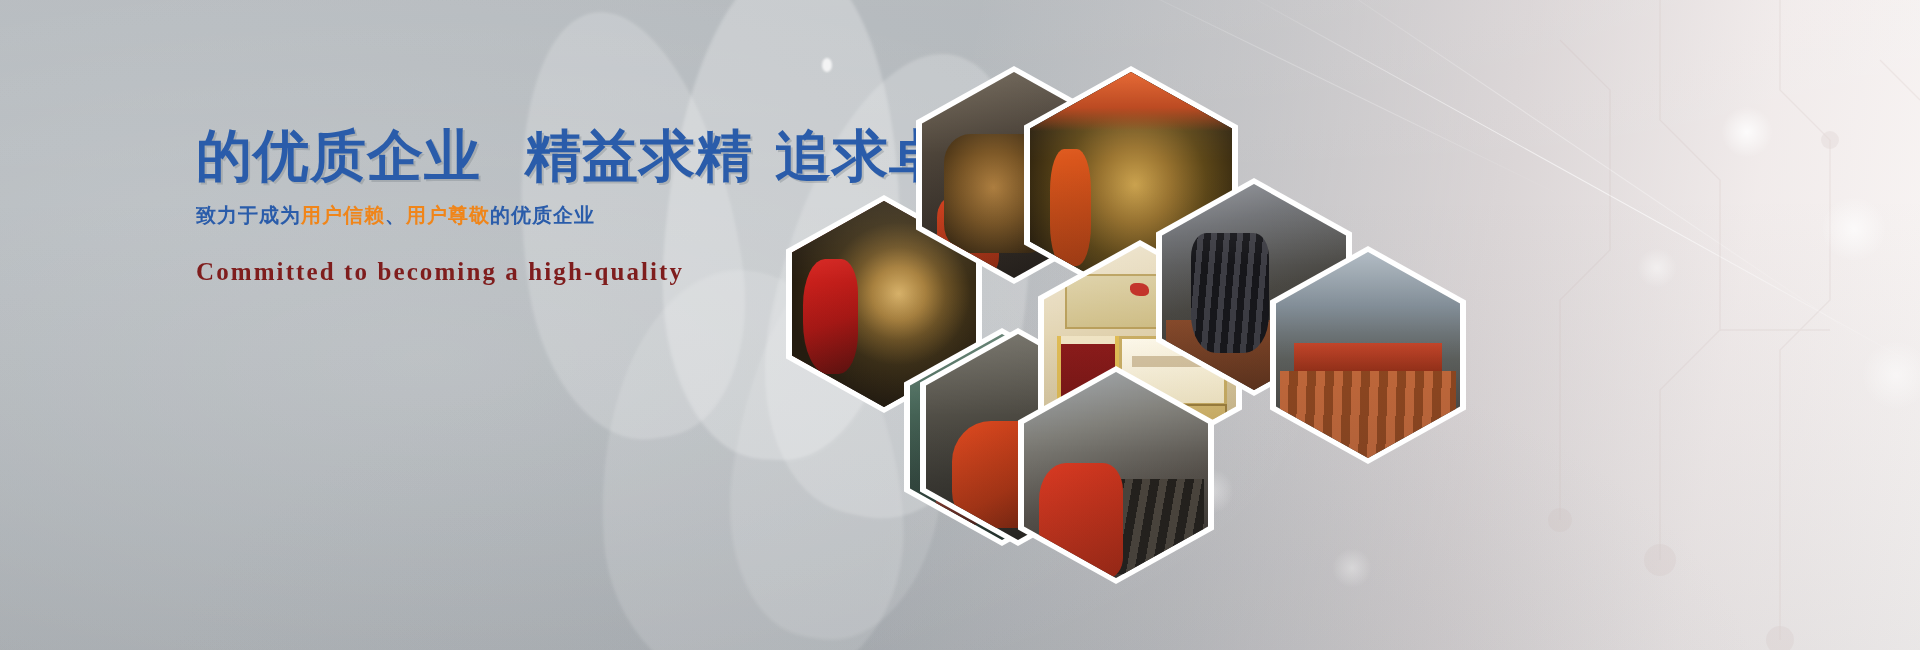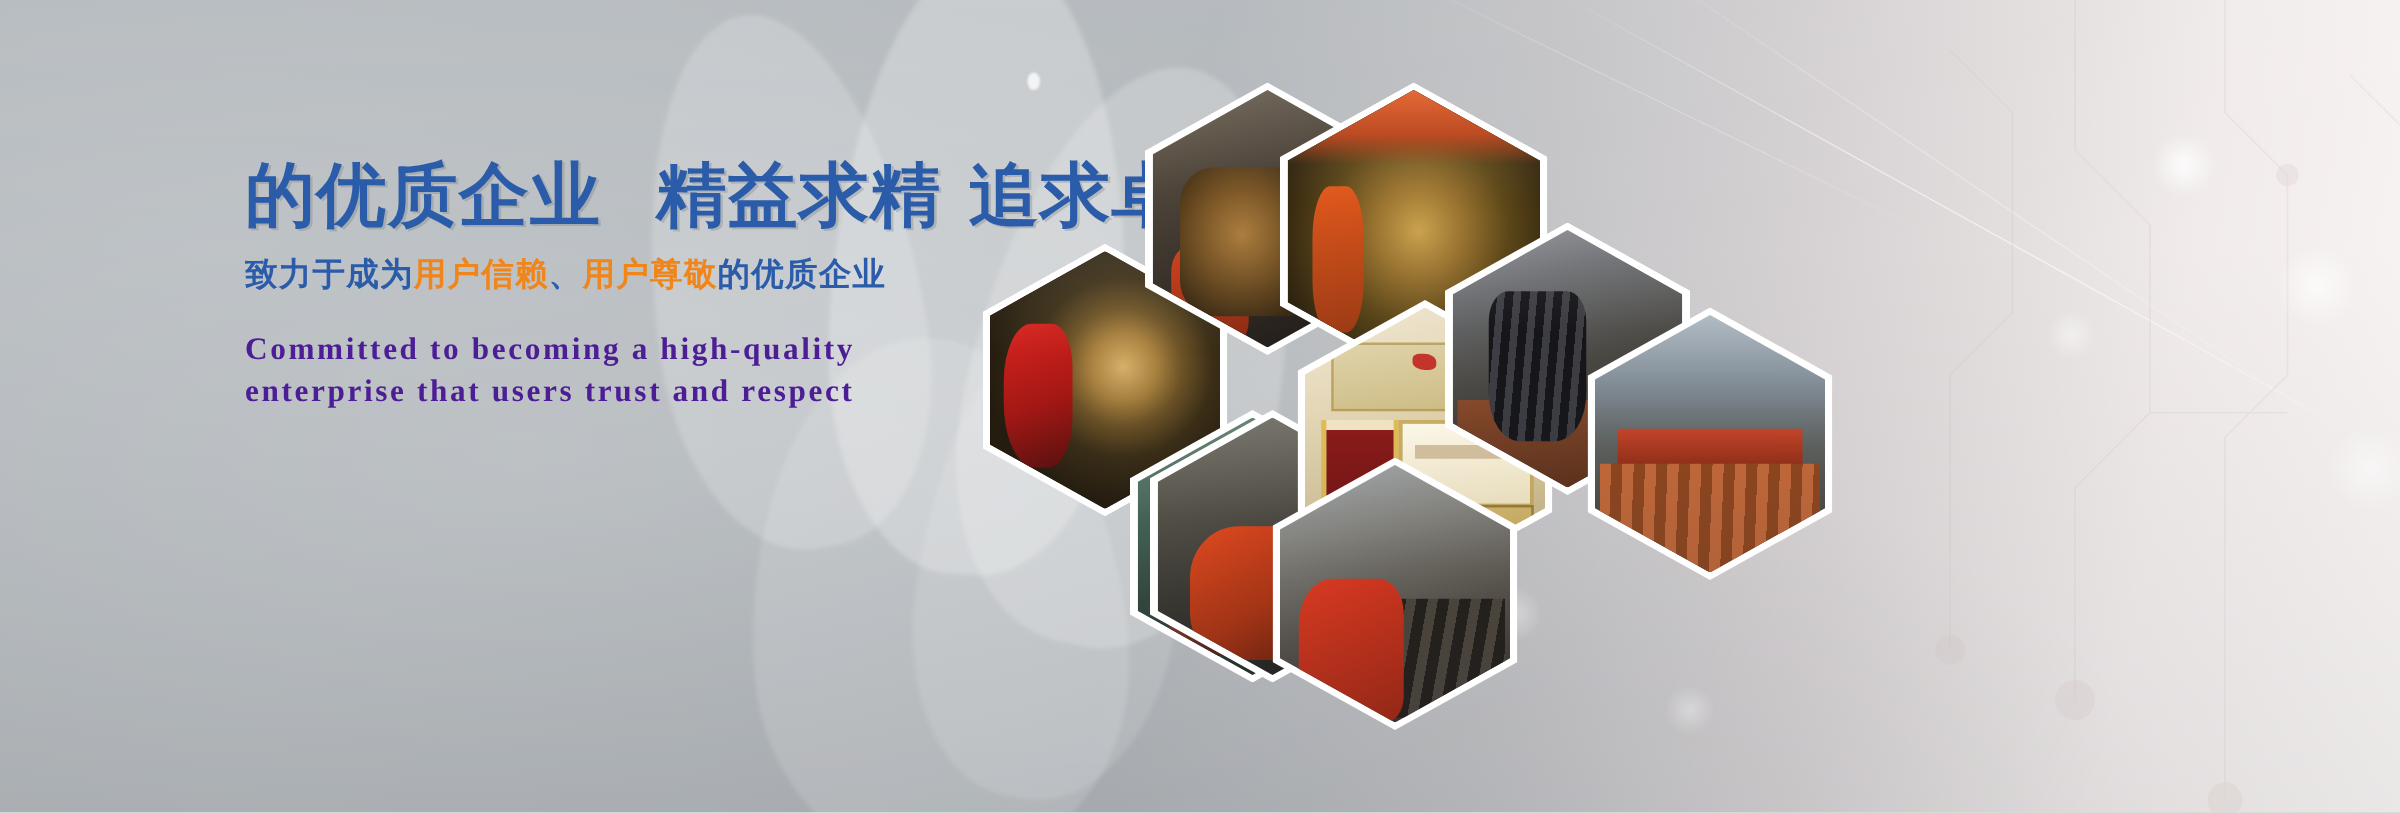--- a/index.html
+++ b/index.html
@@ -96,36 +96,36 @@
     font-size:56px;
     line-height:1.08;
     color:#2a5caa;
     letter-spacing:1px;
     white-space:nowrap;
     text-shadow:2px 2px 0 rgba(120,128,136,.35);
   }
   .headline .gap{display:inline-block;width:22px;}
   .subline{
     margin:18px 0 0 0;
-    font-family:Liberation Serif, serif;
+    font-family:Liberation Mono, monospace;
     font-weight:bold;
-    font-size:26px;
+    font-size:20px;
     line-height:1.25;
     color:#2a5caa;
     letter-spacing:1px;
     white-space:nowrap;
   }
   .subline .hl{color:#f08519;}
   .english{
     margin:26px 0 0 0;
     font-family:"Liberation Serif","DejaVu Serif",serif;
     font-weight:bold;
     font-size:25px;
     line-height:1.36;
-    color:#4c1d95;
+    color:#7f1d1d;
     letter-spacing:2.1px;
   }
   .english div{white-space:nowrap;}
 
   
   .collage{position:absolute;left:770px;top:50px;width:680px;height:460px;}
   .hex{
     position:absolute;
     -webkit-clip-path:polygon(50% 0%,100% 25%,100% 75%,50% 100%,0% 75%,0% 25%);
     clip-path:polygon(50% 0%,100% 25%,100% 75%,50% 100%,0% 75%,0% 25%);
@@ -306,21 +306,20 @@
   <div class="flare f6"></div>
 
   <div class="text-block">
 
     <h1 class="headline"><span>的优质企业</span><span class="gap"></span><span class="gap"></span><span>精益求精</span><span class="gap"></span><span>追求卓越</span></h1>
 
     <p class="subline"><span>致力于成为</span><span class="hl">用户信赖</span><span>、</span><span class="hl">用户尊敬</span><span>的优质企业</span></p>
 
     <div class="english">
       <div>Committed to becoming a high-quality</div>
-      <div>enterprise that users trust and respect</div>
     </div>
   </div>
 
   <div class="collage">
 
     <div class="hex" style="left:16px;top:145px;width:196px;height:218px;">
       <div class="inner">
         <div class="art motor"></div>
         <div class="art-overlay"></div>
       </div>

